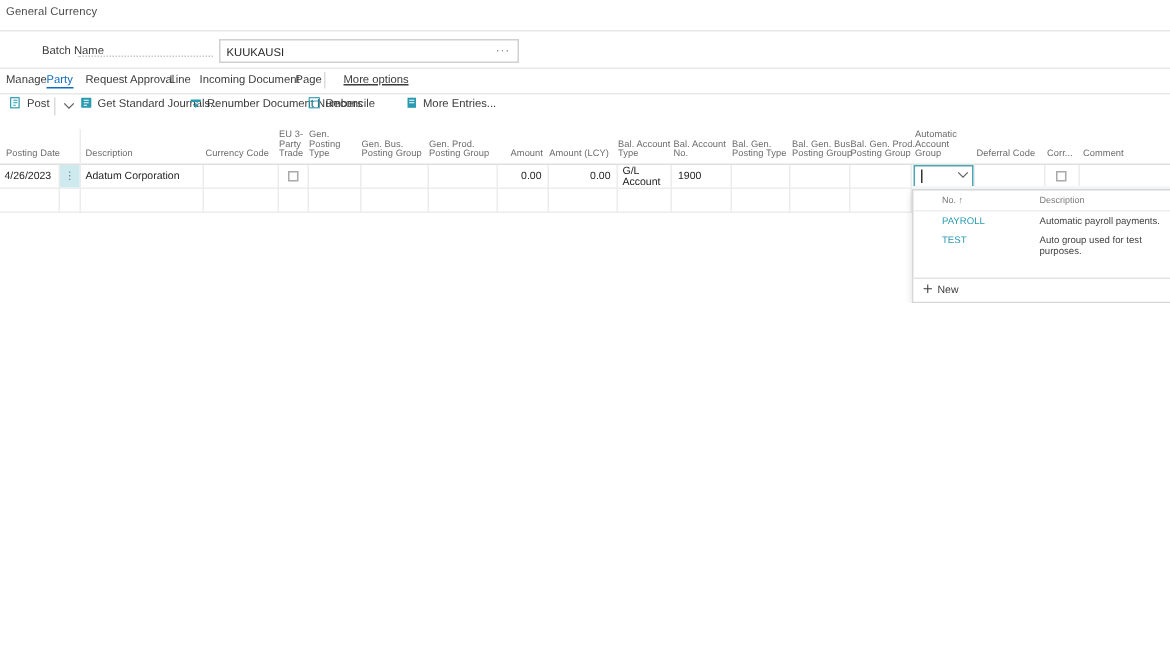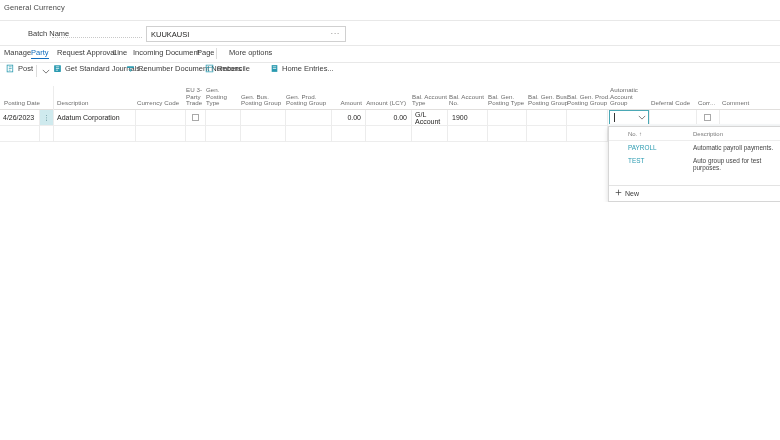--- a/index.html
+++ b/index.html
@@ -156,21 +156,21 @@
   <div class="hr-line" style="top:45px;"></div>
 
   <div class="ribbon">
     <div class="rtab" style="left:4px;">Manage</div>
     <div class="rtab active" style="left:31px;">Party</div>
     <div class="rtab" style="left:57px;">Request Approval</div>
     <div class="rtab" style="left:113px;">Line</div>
     <div class="rtab" style="left:133px;">Incoming Document</div>
     <div class="rtab" style="left:197px;">Page</div>
     <div class="rsep" style="left:216px;"></div>
-    <div class="rtab" style="left:229px;">More options</div>
+    <div class="rtab" style="left:229px;text-decoration:underline;">More options</div>
   </div>
   <div class="hr-line" style="top:62px;"></div>
 
   <div class="actionbar">
     <div class="act" style="left:6px;">
       <span class="glyph">
         <svg width="9" height="9" viewBox="0 0 16 16">
             <rect x="2" y="2" width="10" height="12" fill="none" stroke="#2a9ab0" stroke-width="1.4"></rect>
             <path d="M5 5h5M5 8h5M5 11h3" stroke="#2a9ab0" stroke-width="1.2"></path>
           </svg>
@@ -214,21 +214,21 @@
       <span>Reconcile</span>
     </div>
 
     <div class="act" style="left:270px;">
       <span class="glyph">
         <svg width="9" height="9" viewBox="0 0 16 16">
             <rect x="3" y="2" width="10" height="12" fill="#2a9ab0"></rect>
             <path d="M5 5h6M5 8h6" stroke="#fff" stroke-width="1.2"></path>
           </svg>
       </span>
-      <span>Home Entries...</span>
+      <span>More Entries...</span>
     </div>
   </div>
 
   <div class="grid">
 
     <div class="ghead">
       <div class="vsep" style="left:53px; height:24px;"></div>
 
       <div class="hcell" style="left:4px;   width:48px;">Posting Date</div>
       <div class="hcell" style="left:57px;  width:76px;">Description</div>

